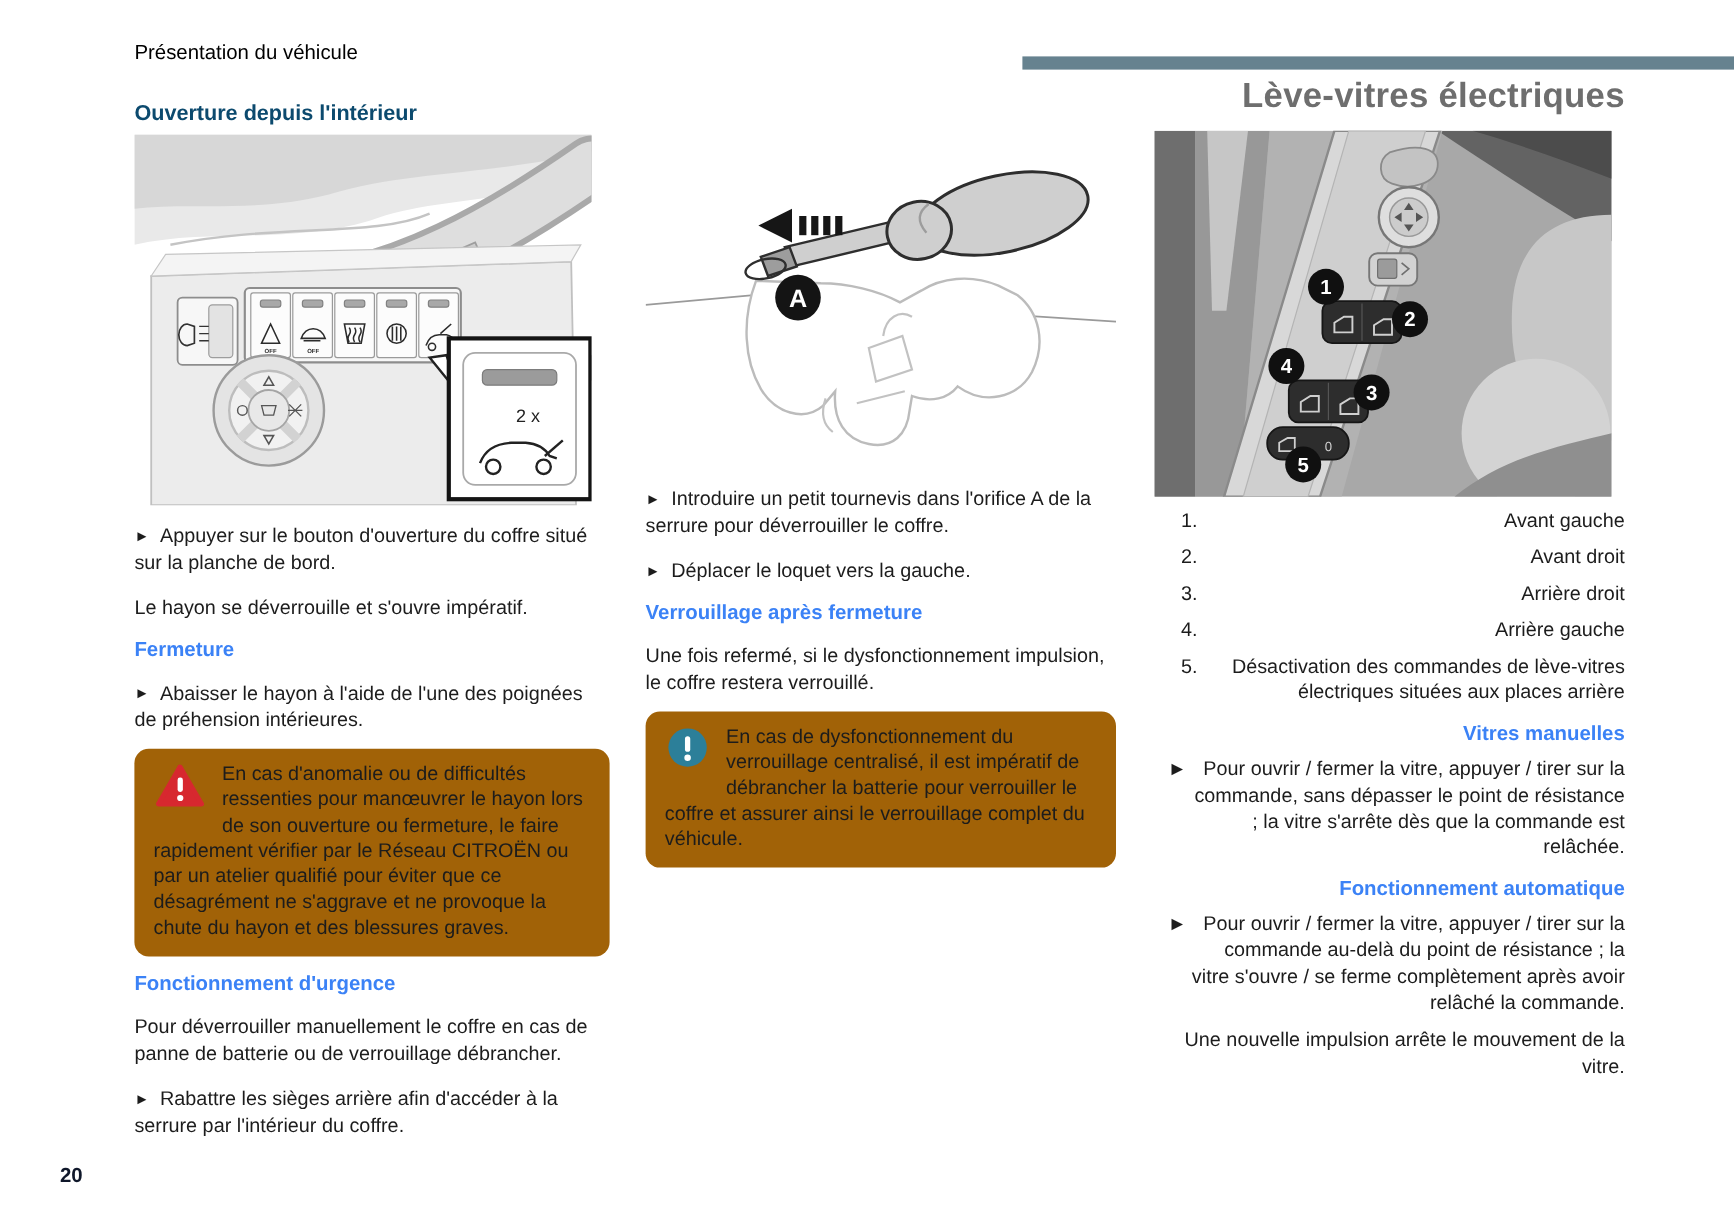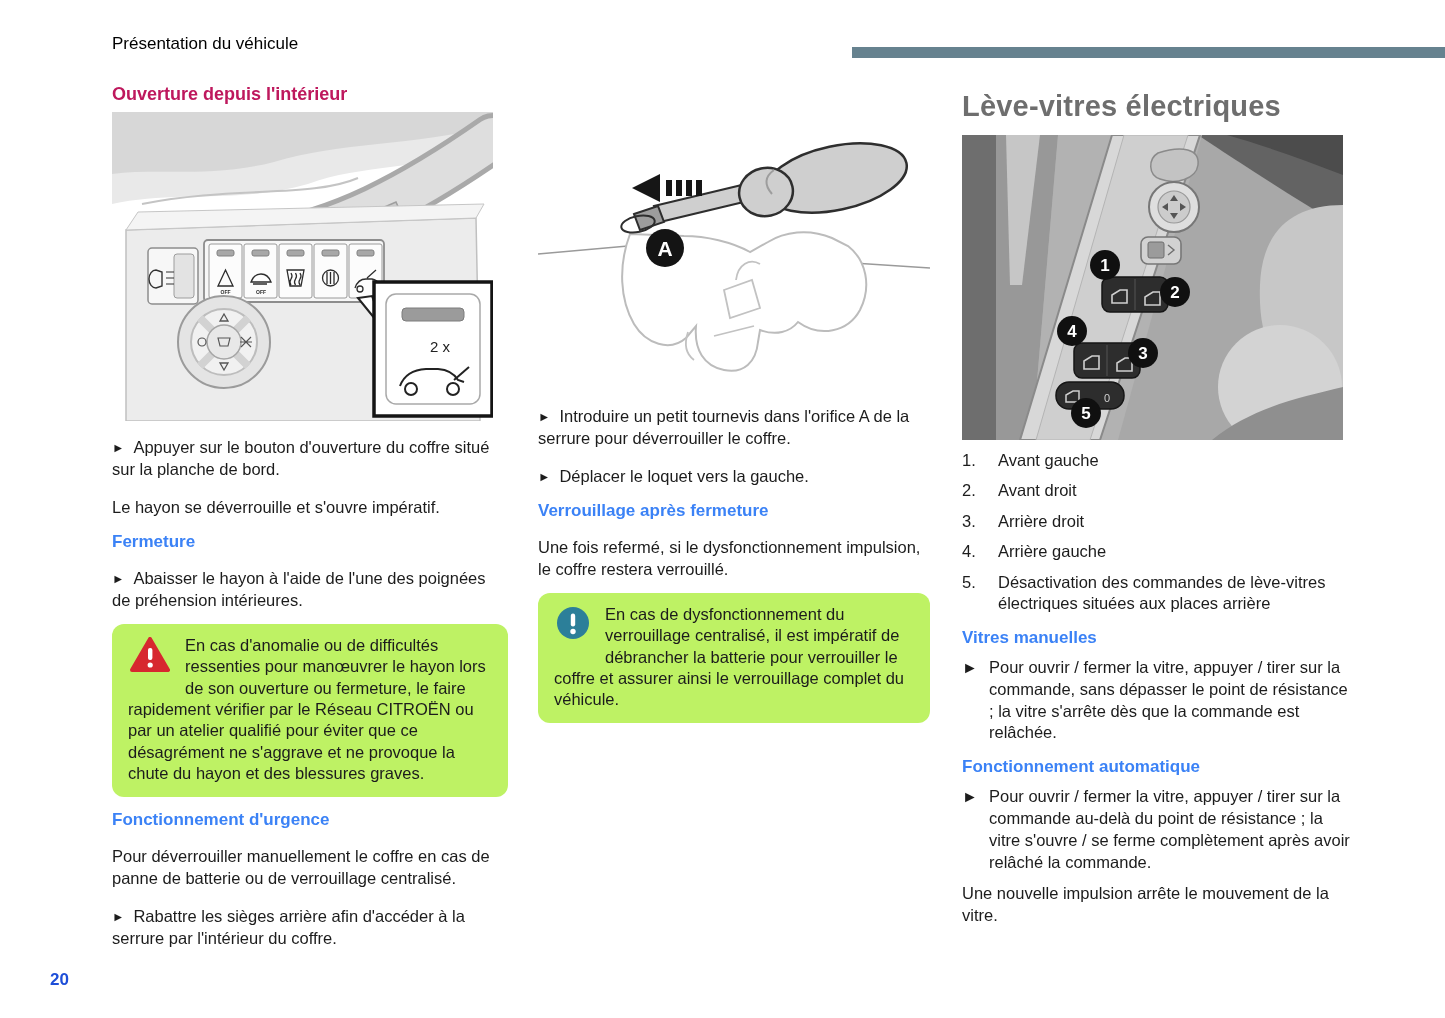--- a/index.html
+++ b/index.html
@@ -2,40 +2,40 @@
 <html><head>
 <meta charset="utf-8">
 <style>
   * { margin:0; padding:0; box-sizing:border-box; }
   html,body { width:1445px; height:1018px; }
   body { position:relative; background:#ffffff; color:#1c1c1c;
          font-family:"Liberation Sans", sans-serif; overflow:hidden; }
 
   .page-header { position:absolute; left:112px; top:34px; font-size:17px; color:#000000; }
   .accent-bar  { position:absolute; left:852px; top:47px; width:593px; height:11px; background:#66828F; }
-  .page-number { position:absolute; left:50px; top:970px; font-size:17px; font-weight:bold; color:#1d4ed8; }
+  .page-number { position:absolute; left:50px; top:970px; font-size:17px; font-weight:bold; color:#0f172a; }
 
   .col { position:absolute; }
   .col-left  { left:112px; top:84px;  width:396px; }
   .col-mid   { left:538px; top:140px; width:392px; }
-  .col-right { left:962px; top:90px;  width:392px; }
+  .col-right { left:962px; top:64px;  width:392px;text-align:right; }
 
   .h-big   { font-size:29px; font-weight:bold; color:#6e6e6e; letter-spacing:.2px; margin-bottom:12px; }
-  .h-sec   { font-size:18px; font-weight:bold; color:#be185d; margin-bottom:7px; }
+  .h-sec   { font-size:18px; font-weight:bold; color:#0c4a6e; margin-bottom:7px; }
   .h-sub   { font-size:17px; font-weight:bold; color:#3b82f6; margin:13px 0 4px; }
 
   .para { font-size:16.5px; line-height:1.33; margin:16px 0 2px; }
   .blt  { font-size:12.5px; margin-right:9px; position:relative; top:-1px; }
 
   .fig { display:block; }
   .fig-left { margin-bottom:5px; }
   .fig-mid  { margin-bottom:6px; }
   .fig-right{ margin-bottom:9px; }
 
-  .note { background:#bef264; border-radius:12px; padding:11px 16px 12px;
+  .note { background:#a16207; border-radius:12px; padding:11px 16px 12px;
           font-size:16.5px; line-height:1.3; margin:12px 0 2px; }
   .note .nicon { float:left; margin:2px 15px 3px 2px; }
 
   .num-list { margin:10px 0 0; }
   .li { display:flex; margin-bottom:9px; font-size:16.5px; line-height:1.3; }
   .li .num { width:36px; flex:none; }
   .li .txt { flex:1; }
 
   .hang { display:flex; margin:9px 0 2px; font-size:16.5px; line-height:1.33; }
   .hang .blt2 { flex:none; width:27px; font-size:16px; }
@@ -132,21 +132,21 @@
     <span class="nicon">
       <svg width="40" height="36" viewBox="0 0 40 36">
         <path d="M20 2 L38 33 L2 33 Z" fill="#D7282F" stroke="#D7282F" stroke-width="4" stroke-linejoin="round"></path>
         <rect x="18" y="11" width="4.4" height="12" rx="2" fill="#ffffff"></rect>
         <circle cx="20.2" cy="28" r="2.6" fill="#ffffff"></circle>
       </svg>
     </span><span>En cas d'anomalie ou de difficultés ressenties pour manœuvrer le hayon lors de son ouverture ou fermeture, le faire rapidement vérifier par le Réseau CITROËN ou par un atelier qualifié pour éviter que ce désagrément ne s'aggrave et ne provoque la chute du hayon et des blessures graves.</span>
   </div>
 
   <div class="h-sub">Fonctionnement d'urgence</div>
-  <p class="para">Pour déverrouiller manuellement le coffre en cas de panne de batterie ou de verrouillage centralisé.</p>
+  <p class="para">Pour déverrouiller manuellement le coffre en cas de panne de batterie ou de verrouillage débrancher.</p>
 
   <p class="para"><span class="blt">►</span><span>Rabattre les sièges arrière afin d'accéder à la serrure par l'intérieur du coffre.</span></p>
 </div>
 
 <div class="col col-mid">
 
   <svg class="fig fig-mid" width="392" height="250" viewBox="0 0 392 250">
     <rect width="392" height="250" fill="#ffffff"></rect>
     <path d="M0 114 L90 106" stroke="#9a9a9a" stroke-width="1.5" fill="none"></path>
     <path d="M300 122 L392 128" stroke="#9a9a9a" stroke-width="1.5" fill="none"></path>

